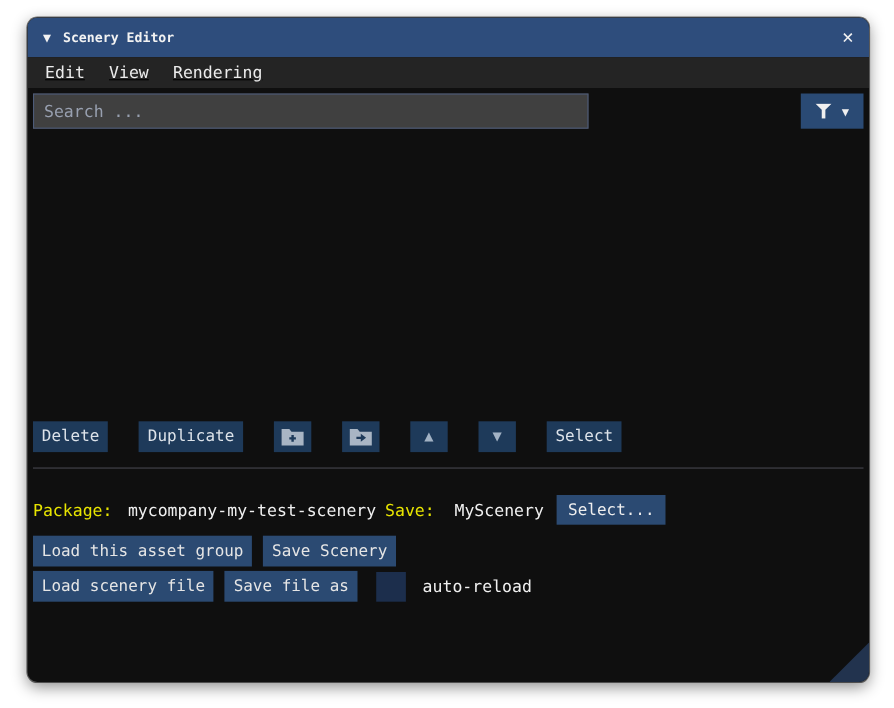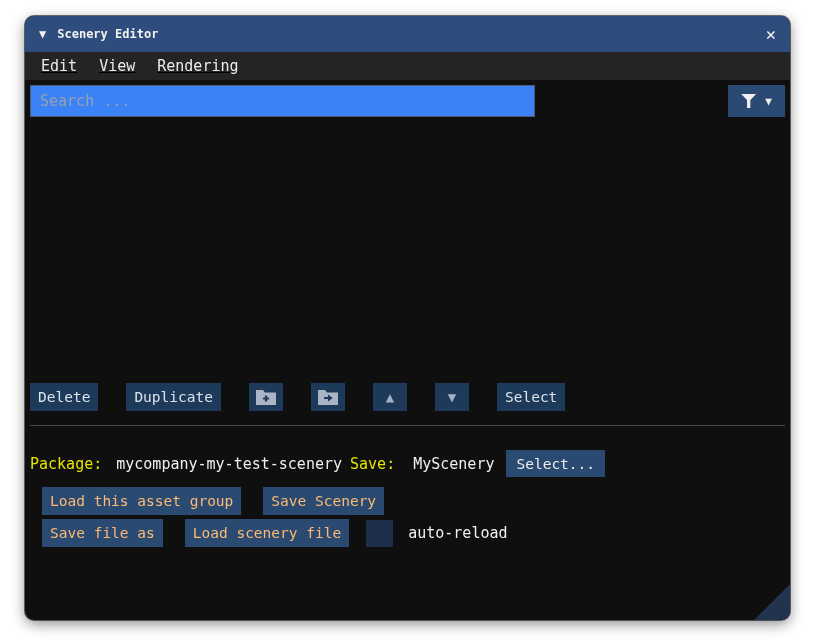--- a/index.html
+++ b/index.html
@@ -25,21 +25,21 @@
   
   .menubar{
     flex:0 0 28px;height:28px;background:#242424;display:flex;align-items:center;
     padding:0 5px;box-sizing:border-box;text-decoration:underline;
   }
   .menu-item{color:#ececec;font-size:15px;padding:0 11px;cursor:pointer;}
   
   .content{flex:1;padding:5px;display:flex;flex-direction:column;box-sizing:border-box;position:relative;}
   .search-row{display:flex;align-items:center;justify-content:space-between;}
   .search-input{
-    width:505px;height:32px;box-sizing:border-box;background:#3b82f6;
+    width:505px;height:32px;box-sizing:border-box;background:#404040;
     border:1px solid #4d5b78;color:#e8e8e8;padding:0 9px;outline:none;
     font-family:inherit;font-size:15px;
   }
   .search-input::placeholder{color:#98a0b0;opacity:1;}
   .filter-btn{
     width:57px;height:32px;background:#2a4a74;display:flex;align-items:center;
     justify-content:center;gap:9px;cursor:pointer;
   }
   .funnel{width:15px;height:14px;background:#f0f0f0;
     clip-path:polygon(0 0,100% 0,61% 42%,61% 100%,39% 100%,39% 42%);}
@@ -63,23 +63,23 @@
   .asset-lbl{margin-left:8px;}
   .asset-val{margin-left:18px;}
   .select-btn{
     margin-left:12px;height:27px;background:#2b4a72;color:#eeeeee;border:none;
     font-family:inherit;font-size:14.5px;padding:0 10px;
     display:flex;align-items:center;cursor:pointer;
   }
   .action-row1{display:flex;gap:10px;margin-top:10px;}
   .action-row2{display:flex;gap:10px;margin-top:4px;align-items:center;}
   .blue-btn{
-    height:28px;background:#2b4a72;color:#fdba74;border:none;
+    height:28px;background:#2b4a72;color:#e5e5e5;border:none;
     font-family:inherit;font-size:14.5px;padding:0 8px;
-    display:flex;align-items:center;cursor:pointer;margin-left:12px;
+    display:flex;align-items:center;cursor:pointer;
   }
   .checkbox{width:27px;height:27px;background:#1c2e4c;margin-left:7px;cursor:pointer;}
   .auto-reload-lbl{color:#f0f0f0;font-size:15px;margin-left:5px;}
   .resize-grip{
     position:absolute;right:0;bottom:0;width:36px;height:36px;background:#22334e;
     clip-path:polygon(100% 0,100% 100%,0 100%);cursor:nwse-resize;
   }
   .folder-svg{display:block;}
 </style>
 </head>
@@ -144,22 +144,22 @@
       <span class="val-white asset-val">MyScenery</span>
       <button class="select-btn">Select...</button>
     </div>
 
     <div class="action-row1">
       <button class="blue-btn">Load this asset group</button>
       <button class="blue-btn">Save Scenery</button>
     </div>
 
     <div class="action-row2">
+      <button class="blue-btn">Load scenery file</button>
       <button class="blue-btn">Save file as</button>
-      <button class="blue-btn">Load scenery file</button>
       <span class="checkbox"></span>
       <span class="auto-reload-lbl">auto-reload</span>
     </div>
 
   </div>
 
   <div class="resize-grip"></div>
 </div>
 
 </body></html>

